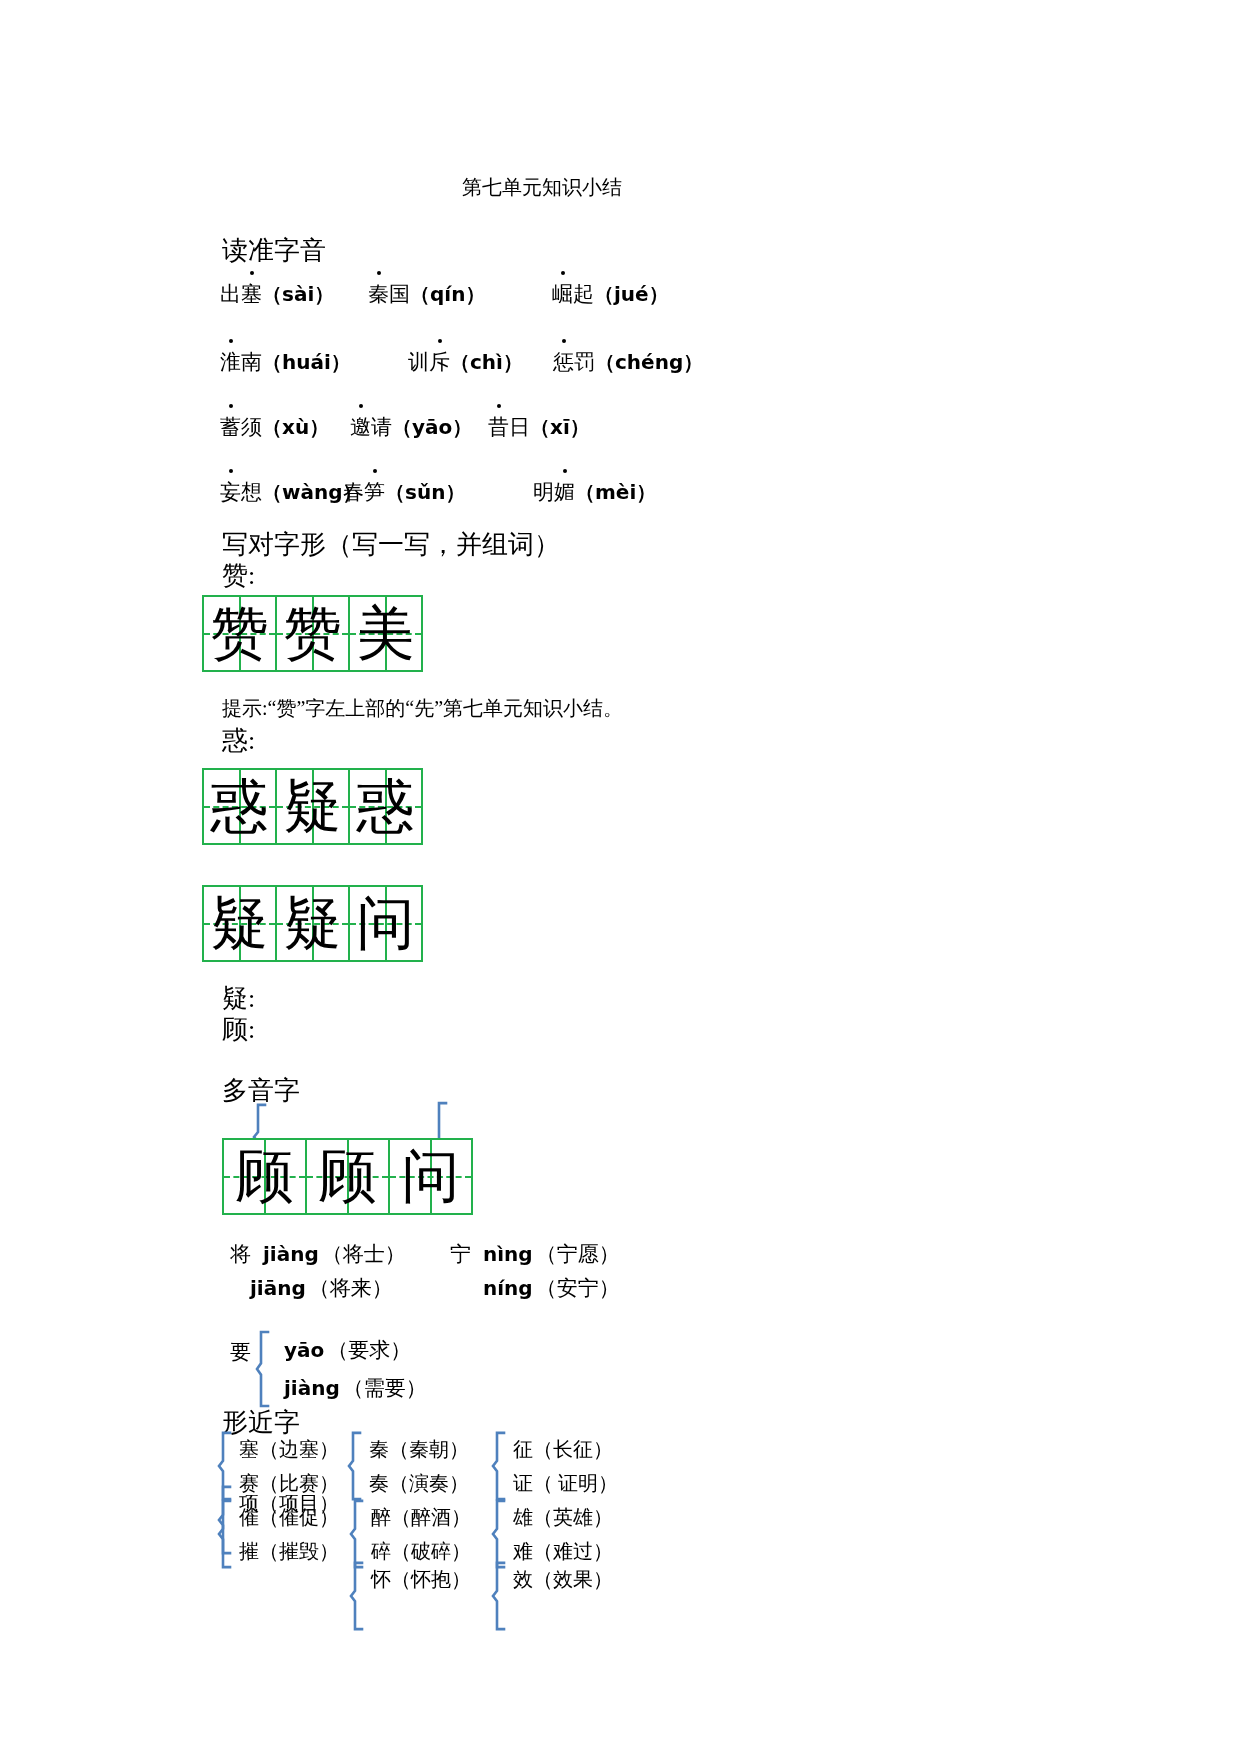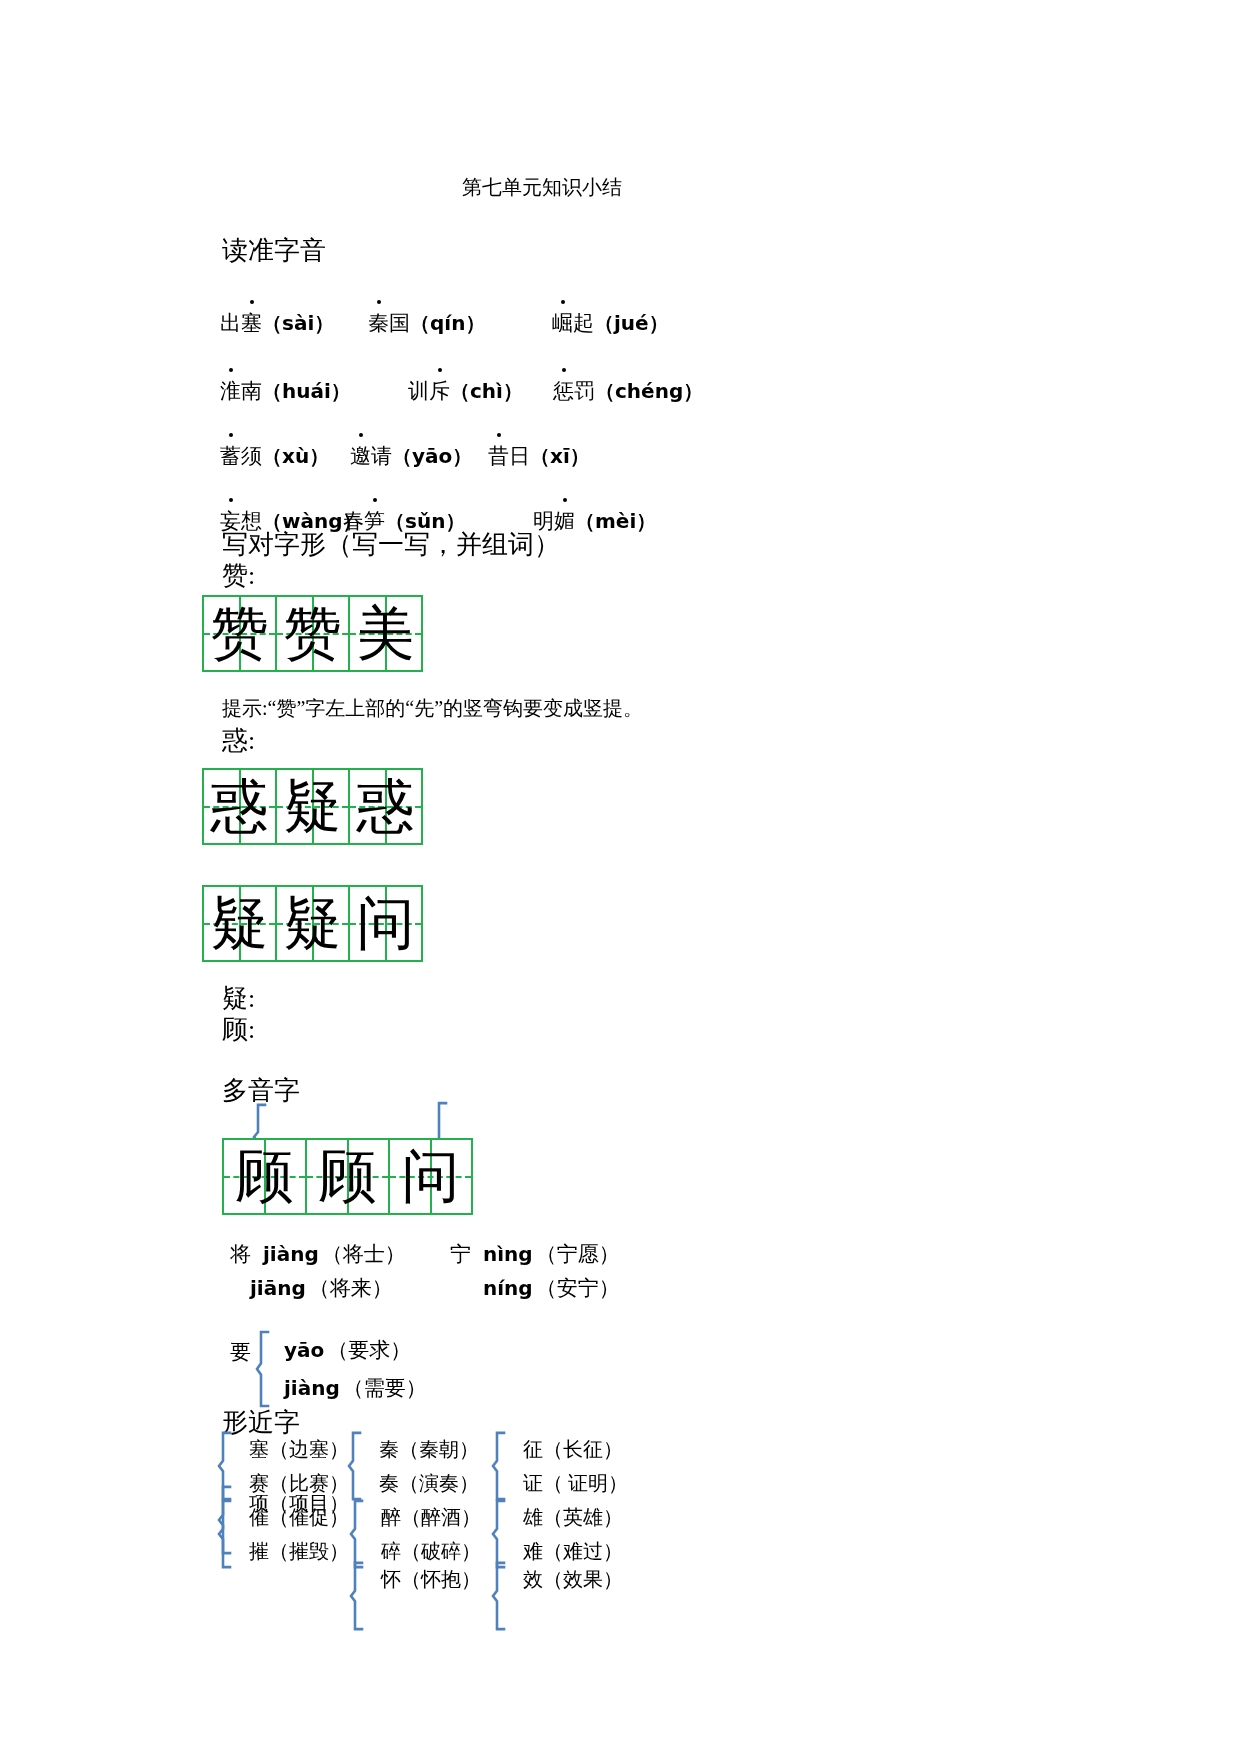--- a/index.html
+++ b/index.html
@@ -14,21 +14,21 @@
   .title { font-size:20px; white-space:nowrap; }
   .label { font-size:26px; white-space:nowrap; }
   .tip   { font-size:20px; white-space:nowrap; }
   .zh { font-size:21px; }
   .py {
     font-family:"DejaVu Sans","Liberation Sans",sans-serif;
     font-weight:bold; font-size:20px;
   }
   
   .pline { position:absolute; height:32px; }
-  .pron  { position:absolute; top:0; white-space:nowrap;margin-top:29px; }
+  .pron  { position:absolute; top:0; white-space:nowrap; }
   .em { position:relative; display:inline-block; }
   .em::after {
     content:""; position:absolute; left:50%; margin-left:-2px; top:-9px;
     width:4px; height:4px; background:#000; border-radius:50%;
   }
   
   .cgrid { position:absolute; display:flex; border:2px solid var(--green); background:#fff; }
   .cell  { position:relative; width:71px; height:73px; border-left:2px solid var(--green); }
   .cell:first-child { border-left:none; }
   .cell::before {
@@ -50,21 +50,21 @@
   .brace path {
     stroke:var(--blue); stroke-width:2.6; fill:none;
     vector-effect:non-scaling-stroke; stroke-linecap:square;
   }
   .braceA { position:absolute; width:14px; }
   
   .dy { position:absolute; white-space:nowrap; }
   .dy .py { margin:0 3px; }
   .dy .gap { display:inline-block; width:9px; }
   
-  .sim { position:absolute; display:flex; gap:17px; }
+  .sim { position:absolute; display:flex; gap:7px; }
   .sim .braceS { width:14px; flex:0 0 14px; }
   .simlines div { font-size:20px; line-height:34px; white-space:nowrap; }
 </style>
 </head>
 <body>
 
 <div class="page">
 
   <div class="abs title" style="left:462px;top:174px">第七单元知识小结</div>
 
@@ -102,21 +102,21 @@
         <span class="gch">赞</span>
       </div>
     <div class="cell">
         <span class="gch">赞</span>
       </div>
     <div class="cell">
         <span class="gch">美</span>
       </div>
   </div>
 
-  <div class="abs tip" style="left:222px;top:695px">提示:“赞”字左上部的“先”的竖弯钩要变成竖提。</div>
+  <div class="abs tip" style="left:222px;top:695px">提示:“赞”字左上部的“先”第七单元知识小结。</div>
   <div class="abs label" style="left:222px;top:723px">惑:</div>
 
   <div class="cgrid" style="left:202px;top:768px">
     <div class="cell">
         <span class="gch">惑</span>
       </div>
     <div class="cell">
         <span class="gch">疑</span>
       </div>
     <div class="cell">

